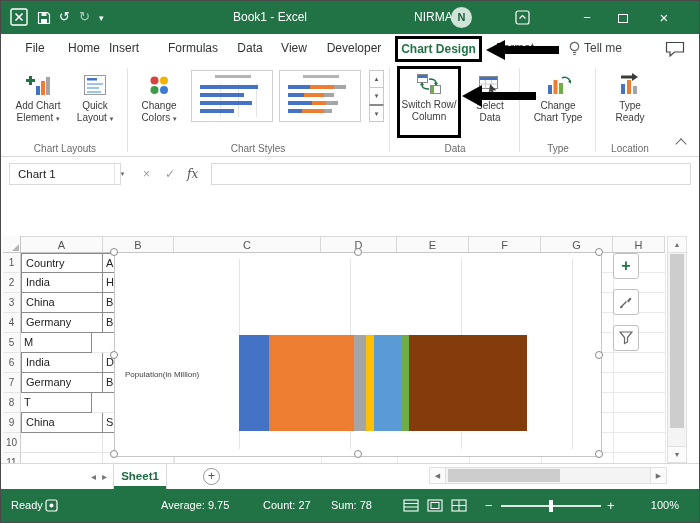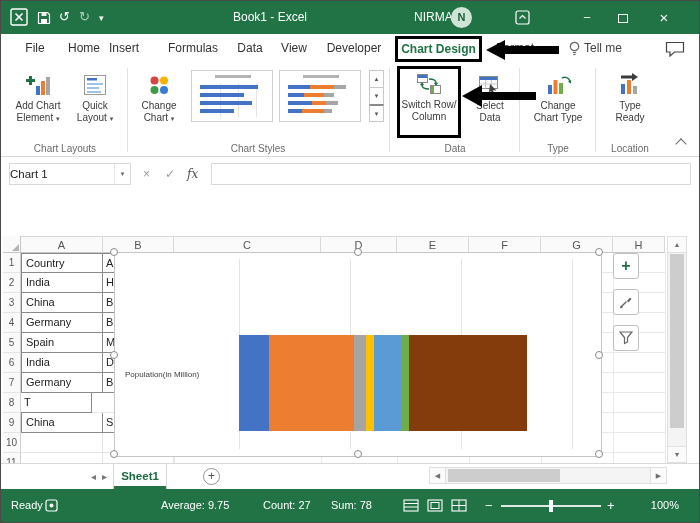--- a/index.html
+++ b/index.html
@@ -34,21 +34,21 @@
   .boxed{border:3px solid #000;top:2px;height:72px;background:#fff;z-index:2;padding-top:1px;}
   .thumb{position:absolute;top:6px;width:82px;height:52px;background:#fff;border:1px solid #cfcfcf;}
   .tline{position:absolute;top:4px;left:23px;width:36px;height:3px;background:#b4b4b4;}
   .tbar{position:absolute;height:4px;}
   .tgl{position:absolute;top:12px;width:1px;height:34px;background:#e4e4e4;}
   .garr{position:absolute;left:368px;width:15px;height:18px;background:#fff;border:1px solid #c9c9c9;font-size:7px;color:#555;text-align:center;line-height:16px;}
   .chev{position:absolute;left:676px;top:76px;width:8px;height:8px;border-left:1.6px solid #666;border-top:1.6px solid #666;transform:rotate(45deg);}
 
   
   .fbar{position:absolute;left:0;top:156px;right:0;height:34px;background:#fff;}
-  #name-box{position:absolute;left:8px;top:6px;width:122px;height:22px;border:1px solid #d9d9d9;font-size:11.5px;line-height:20px;color:#222;}
+  #name-box{position:absolute;left:8px;top:6px;width:112px;height:22px;border:1px solid #d9d9d9;font-size:11.5px;line-height:20px;padding-left:8px;color:#222;}
   #name-caret{position:absolute;left:104px;top:0;width:16px;height:20px;border-left:1px solid #e6e6e6;text-align:center;font-size:7px;color:#666;line-height:20px;}
   .fb-ic{position:absolute;top:6px;height:22px;line-height:22px;font-size:12px;color:#9b9b9b;}
   #fb-fx{color:#555;font-style:italic;font-family:"DejaVu Serif","Liberation Serif",serif;}
   #formula-input{position:absolute;left:210px;top:6px;width:480px;height:22px;border:1px solid #d9d9d9;background:#fff;}
 
   
   .grid{position:absolute;left:2px;top:235px;width:688px;height:227px;background:#fff;}
   .hcell{position:absolute;top:0;height:17px;background:#fafafa;border-right:1px solid #d8d8d8;border-bottom:1px solid #c6c6c6;border-top:1px solid #d8d8d8;font-size:11px;color:#555;text-align:center;line-height:16px;z-index:2;}
   #corner{position:absolute;left:0;top:0;width:18px;height:17px;background:#fafafa;border-right:1px solid #c6c6c6;border-bottom:1px solid #c6c6c6;z-index:2;}
   #corner .tri{position:absolute;right:1px;bottom:1px;width:0;height:0;border-bottom:7px solid #b5b5b5;border-left:7px solid transparent;}
@@ -186,21 +186,21 @@
     <div class="rbtn" style="left:132px;width:52px;">
       <span class="ricon">
           <svg width="24" height="24">
             <circle cx="7.5" cy="7.5" r="4" fill="#d64541"></circle>
             <circle cx="17" cy="7.5" r="4" fill="#f5b400"></circle>
             <circle cx="7.5" cy="17" r="4" fill="#3f9c46"></circle>
             <circle cx="17" cy="17" r="4" fill="#3a7bd5"></circle>
           </svg>
         </span>
       <span>Change</span>
-      <span><span>Chart</span> <span class="caret">▾</span></span>
+      <span><span>Colors</span> <span class="caret">▾</span></span>
     </div>
 
     <div class="thumb" style="left:190px;">
       <div class="tline"></div>
       <div class="tgl" style="left:28px;"></div>
       <div class="tgl" style="left:46px;"></div>
       <div class="tgl" style="left:64px;"></div>
       <div class="tbar" style="left:8px;top:14px;width:58px;background:#4472C4;"></div>
       <div class="tbar" style="left:8px;top:22px;width:44px;background:#4472C4;"></div>
       <div class="tbar" style="left:8px;top:30px;width:52px;background:#4472C4;"></div>
@@ -345,21 +345,20 @@
           <div class="gcell ca dk bl">China</div>
           <div class="gcell cb dk">B</div>
         </div>
         <div class="grow">
           <div class="gcell gutter">4</div>
           <div class="gcell ca dk bl">Germany</div>
           <div class="gcell cb dk">B</div>
         </div>
         <div class="grow">
           <div class="gcell gutter">5</div>
-          <div class="gcell ca dk bl">Spain</div>
           <div class="gcell cb dk">M</div>
         </div>
         <div class="grow">
           <div class="gcell gutter">6</div>
           <div class="gcell ca dk bl">India</div>
           <div class="gcell cb dk">D</div>
         </div>
         <div class="grow">
           <div class="gcell gutter">7</div>
           <div class="gcell ca dk bl">Germany</div>

